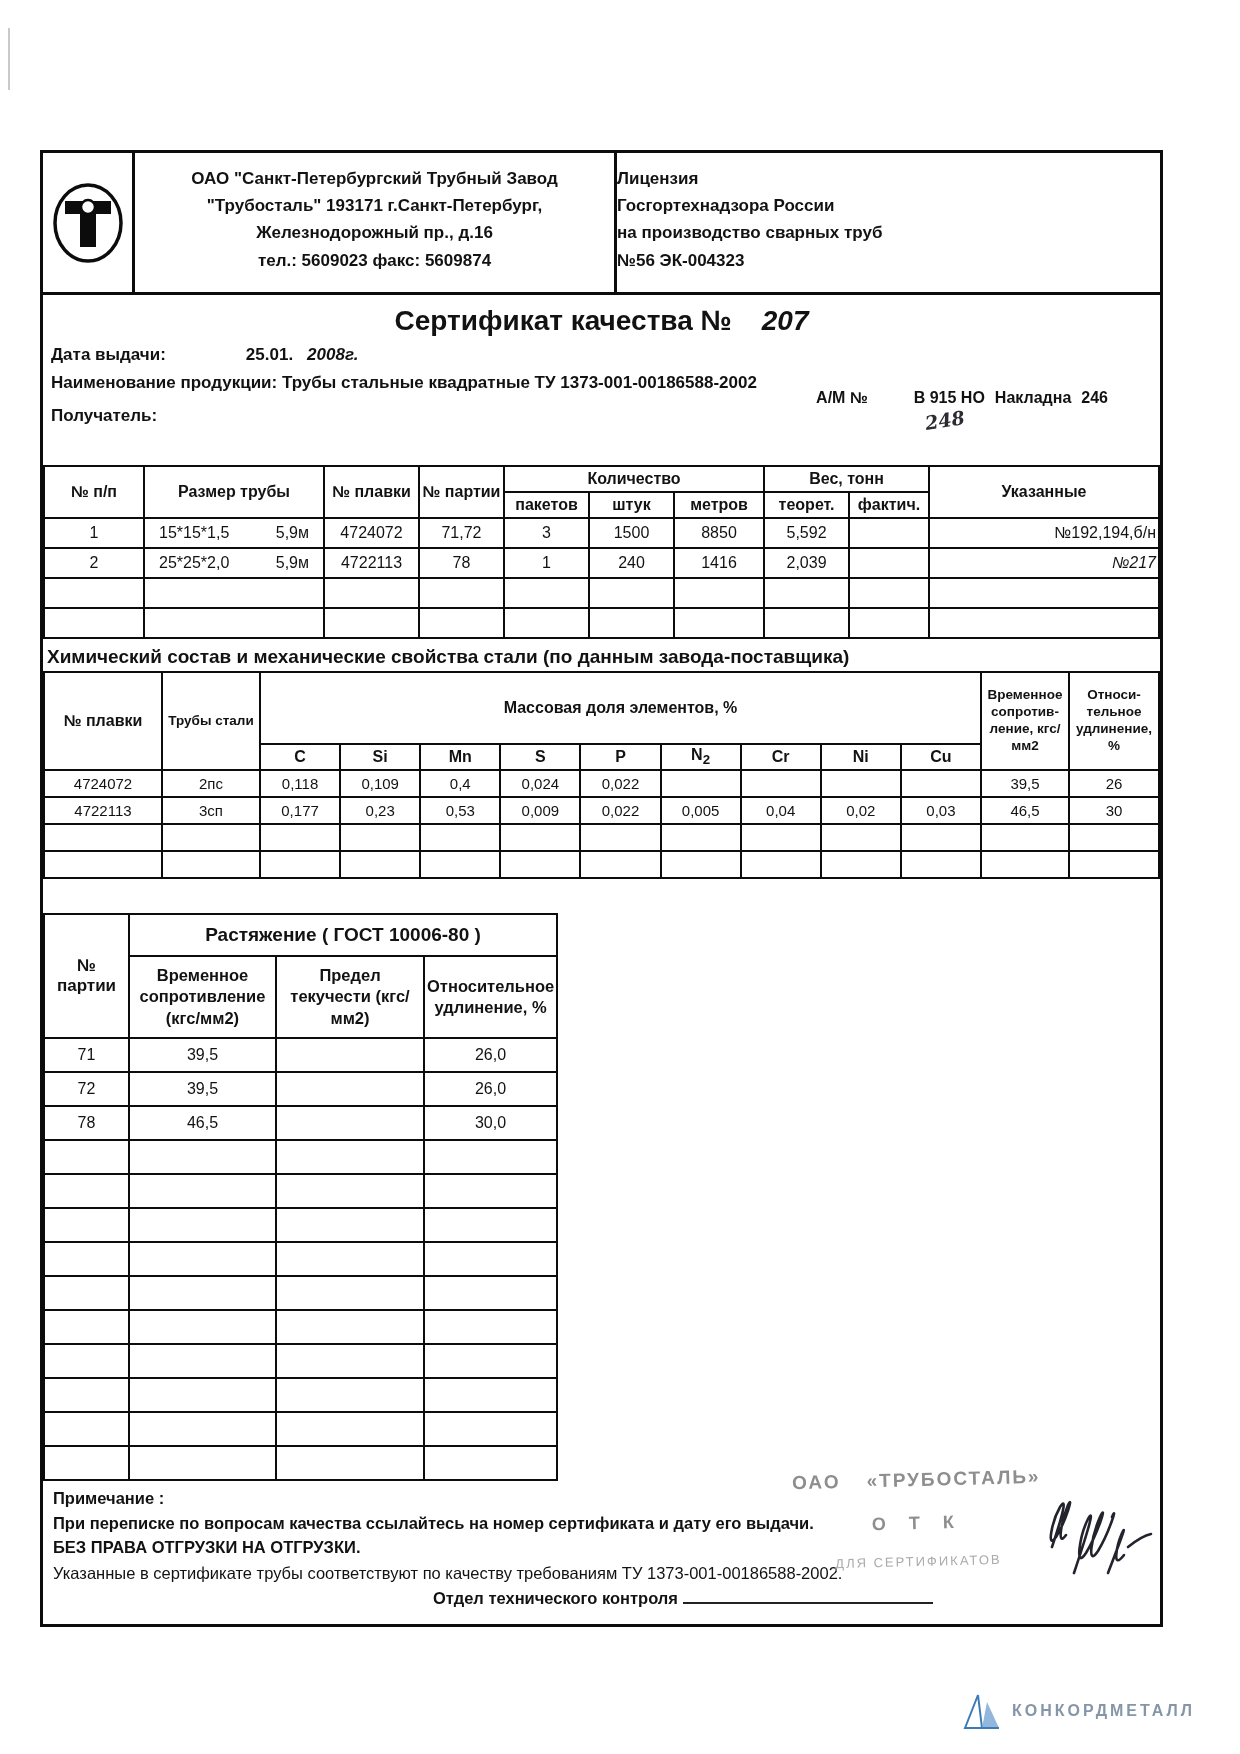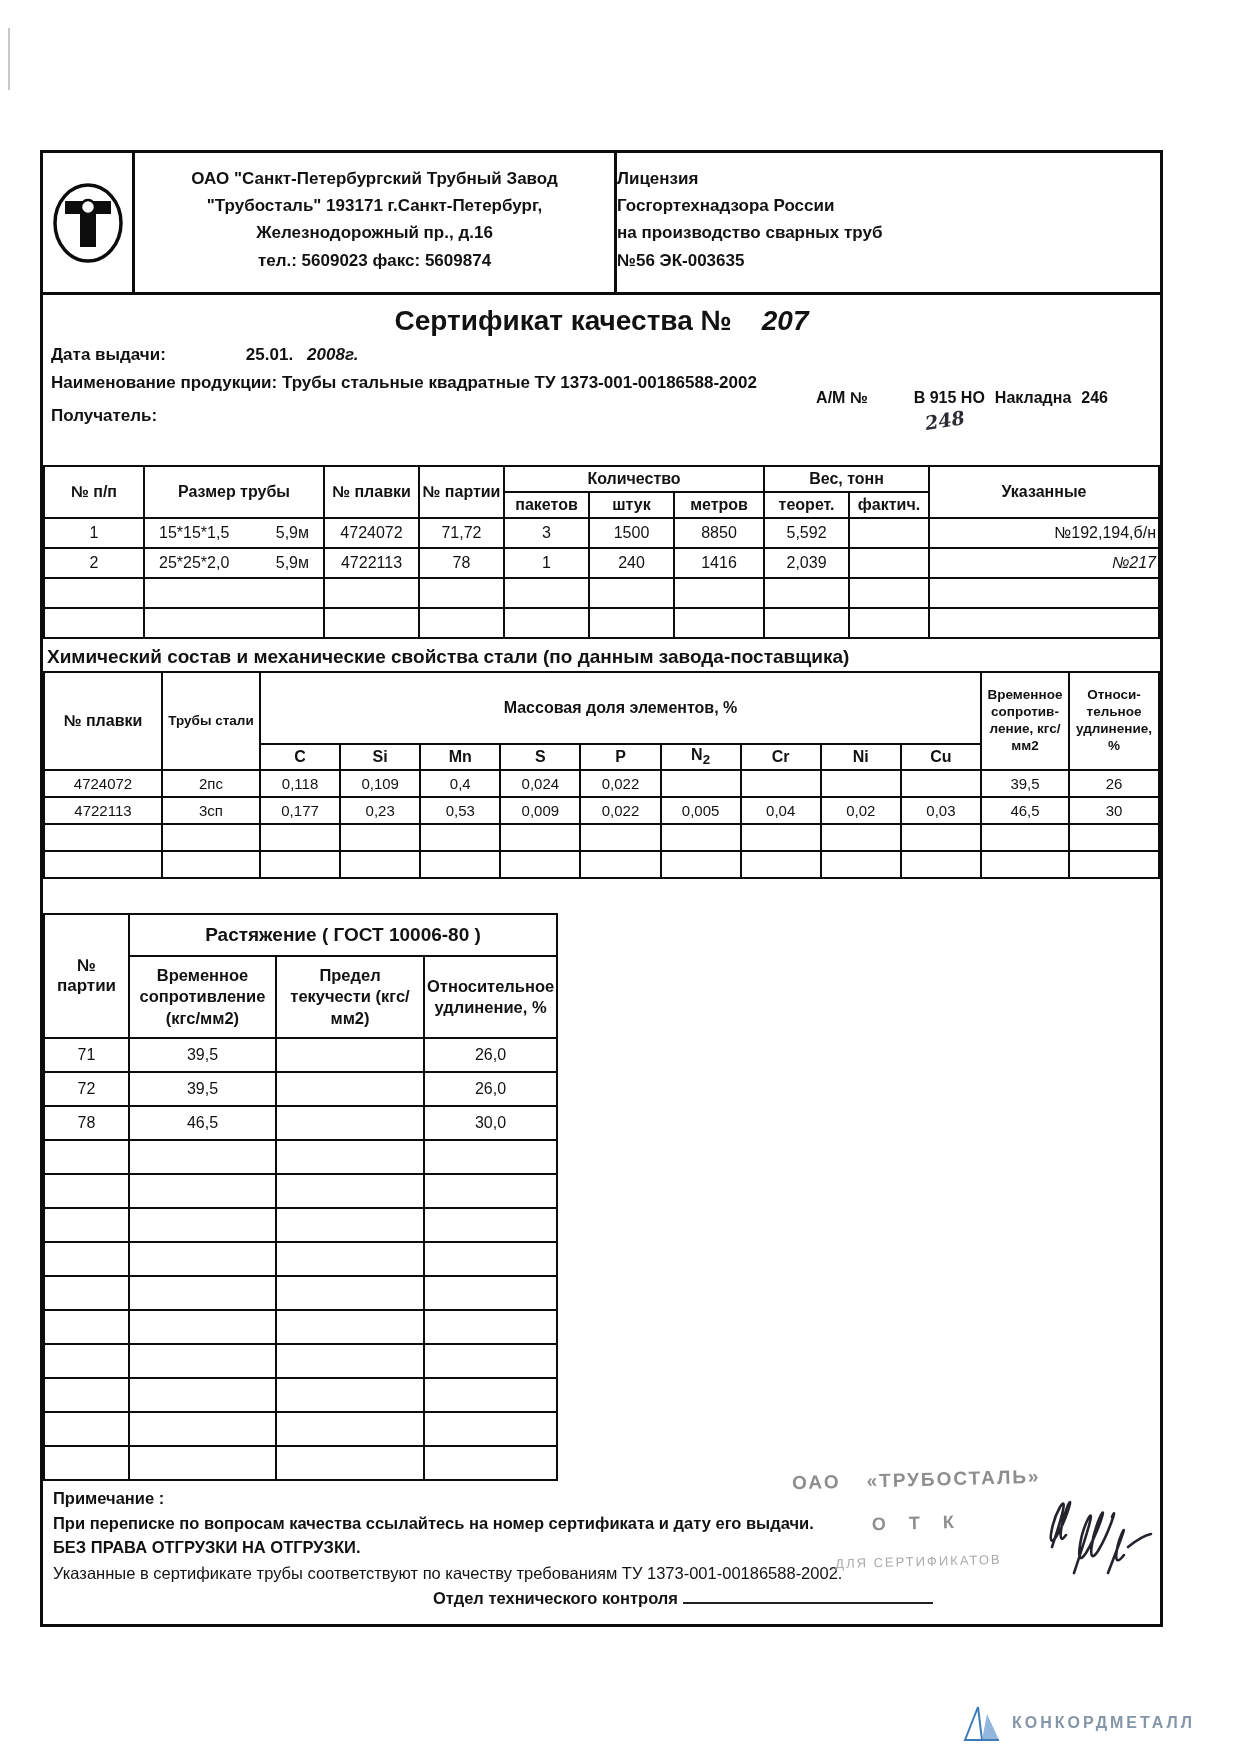--- a/index.html
+++ b/index.html
@@ -78,21 +78,21 @@
   .f-dept { margin-top:6px; font-weight:bold; padding-left:380px; }
   .f-dept .sig-line { display:inline-block; width:250px; border-bottom:2px solid #222; height:14px; }
   .stamp { position:absolute; right:118px; top:-12px; color:#8e8e8e; text-align:center; transform:rotate(-1.5deg); pointer-events:none; }
   .stamp-l1 { font-weight:bold; font-size:19px; letter-spacing:2px; white-space:nowrap; }
   .stamp-l1 .sp { margin-right:26px; }
   .stamp-l2 { font-weight:bold; font-size:18px; letter-spacing:9px; margin-top:22px; }
   .stamp-l3 { font-size:13px; letter-spacing:2px; margin-top:20px; color:#ababab; }
   .signature { position:absolute; right:4px; top:-4px; }
 
   
-  .brand { position:absolute; right:45px; bottom:12px; display:flex; align-items:center; gap:10px; }
+  .brand { position:absolute; right:45px; bottom:24px; display:flex; align-items:center; gap:10px; }
   .brand-text { font-size:16px; letter-spacing:3px; font-weight:bold; }
 </style>
 </head>
 <body>
 
 <div class="scan-artifact"></div>
 
 <div class="doc">
 
   <div class="hdr">
@@ -107,21 +107,21 @@
     <div class="hdr-company">
       <div>ОАО "Санкт-Петербургский Трубный Завод</div>
       <div>"Трубосталь"  193171   г.Санкт-Петербург,</div>
       <div>Железнодорожный пр., д.16</div>
       <div>тел.: 5609023     факс: 5609874</div>
     </div>
     <div class="hdr-license">
       <div>Лицензия</div>
       <div>Госгортехнадзора России</div>
       <div>на производство сварных труб</div>
-      <div>№56    ЭК-003635</div>
+      <div>№56    ЭК-004323</div>
     </div>
   </div>
 
   <div class="title-row">
     <span>Сертификат качества №</span><span class="title-number">207</span>
   </div>
 
   <div class="meta">
     <div class="m-date">
       <span>Дата выдачи:</span><span class="val">25.01.</span><span class="year">2008г.</span>

